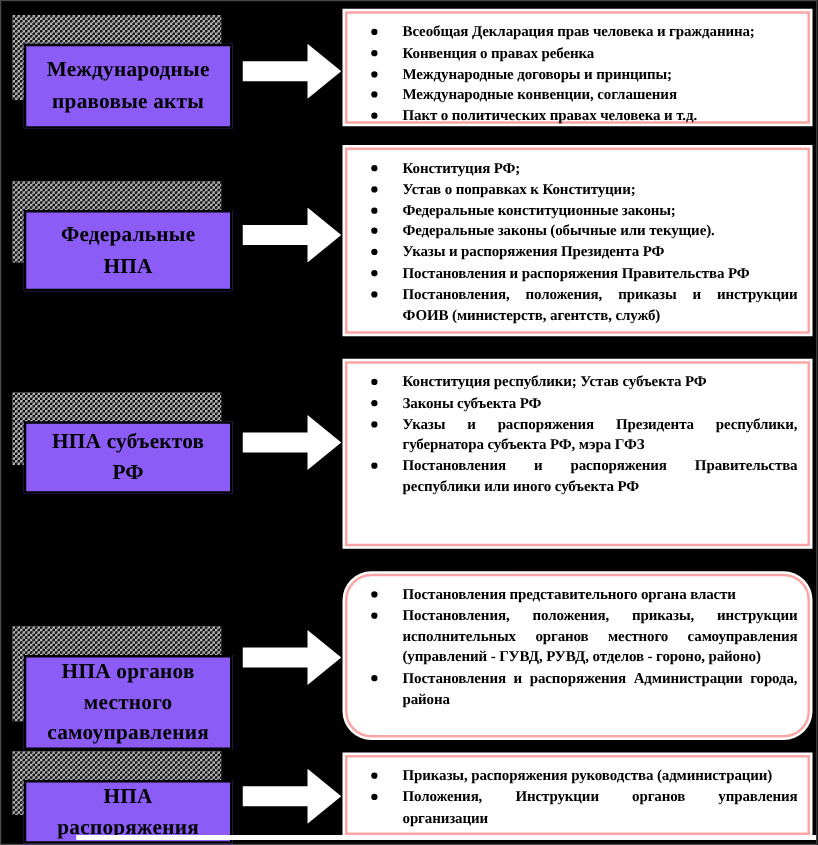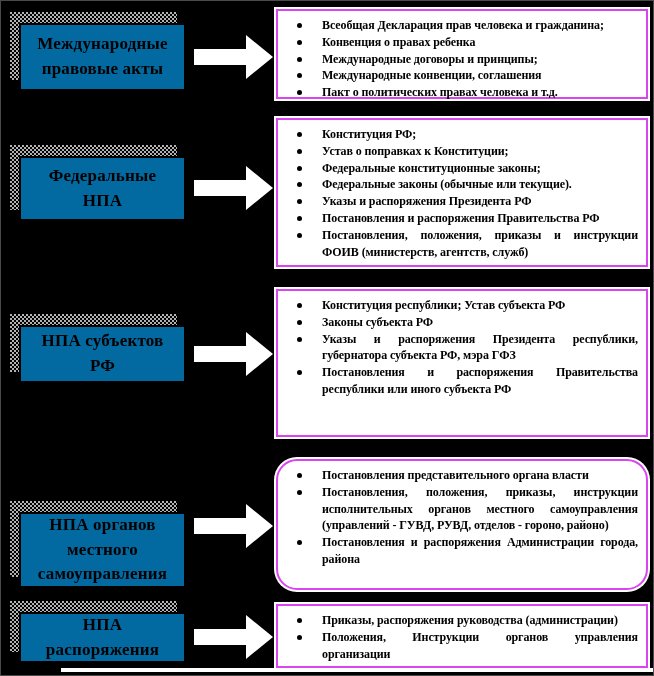--- a/index.html
+++ b/index.html
@@ -19,43 +19,43 @@
   .shadow{
     position:absolute;left:-9px;top:-11px;width:100%;height:100%;
     background-color:#b2b2b2;
     background-image:
       linear-gradient(45deg,#000 25%,transparent 25%,transparent 75%,#000 75%),
       linear-gradient(45deg,#000 25%,transparent 25%,transparent 75%,#000 75%);
     background-size:4px 4px;
     background-position:0 0,2px 2px;
   }
   .white-box{
-    position:absolute;left:0;top:0;width:100%;height:100%;
-    background:#0369a1;border:2px solid #000;box-sizing:border-box;
+    position:absolute;left:0;top:12px;width:100%;height:100%;
+    background:#8b5cf6;border:2px solid #000;box-sizing:border-box;
     display:flex;align-items:center;justify-content:center;
     text-align:center;padding:2px 8px;
   }
   .white-box .label{font-size:17px;line-height:1.45;letter-spacing:.2px;}
   .r1.left-wrap{top:22px;height:68px;}
   .r2.left-wrap{top:155px;height:65px;}
   .r3.left-wrap{top:324px;height:58px;}
   .r4.left-wrap{top:487px;height:76px;margin-top:24px;}
   .r5.left-wrap{top:611px;height:51px;}
   
   .arrow{position:absolute;left:193px;width:79px;height:44px;}
   .arrow svg{display:block;width:100%;height:100%;}
   .r1.arrow{top:34px;}
   .r2.arrow{top:165px;}
   .r3.arrow{top:331px;}
   .r4.arrow{top:503px;}
   .r5.arrow{top:614px;}
   
   .right-box{
     position:absolute;left:275px;width:372px;
-    background:#fff;border:2px solid #d946ef;box-sizing:border-box;
+    background:#fff;border:2px solid #fca5a5;box-sizing:border-box;
     box-shadow:0 0 0 2px #fff;
   }
   .r1.right-box{top:8px;height:90px;}
   .r2.right-box{top:117px;height:149px;}
   .r3.right-box{top:288px;height:148px;}
   .r4.right-box{top:458px;height:131px;border-radius:21px;}
   .r5.right-box{top:603px;height:64px;}
   ul.items{
     margin:0;padding:6px 8px 4px 14px;list-style:none;
   }

